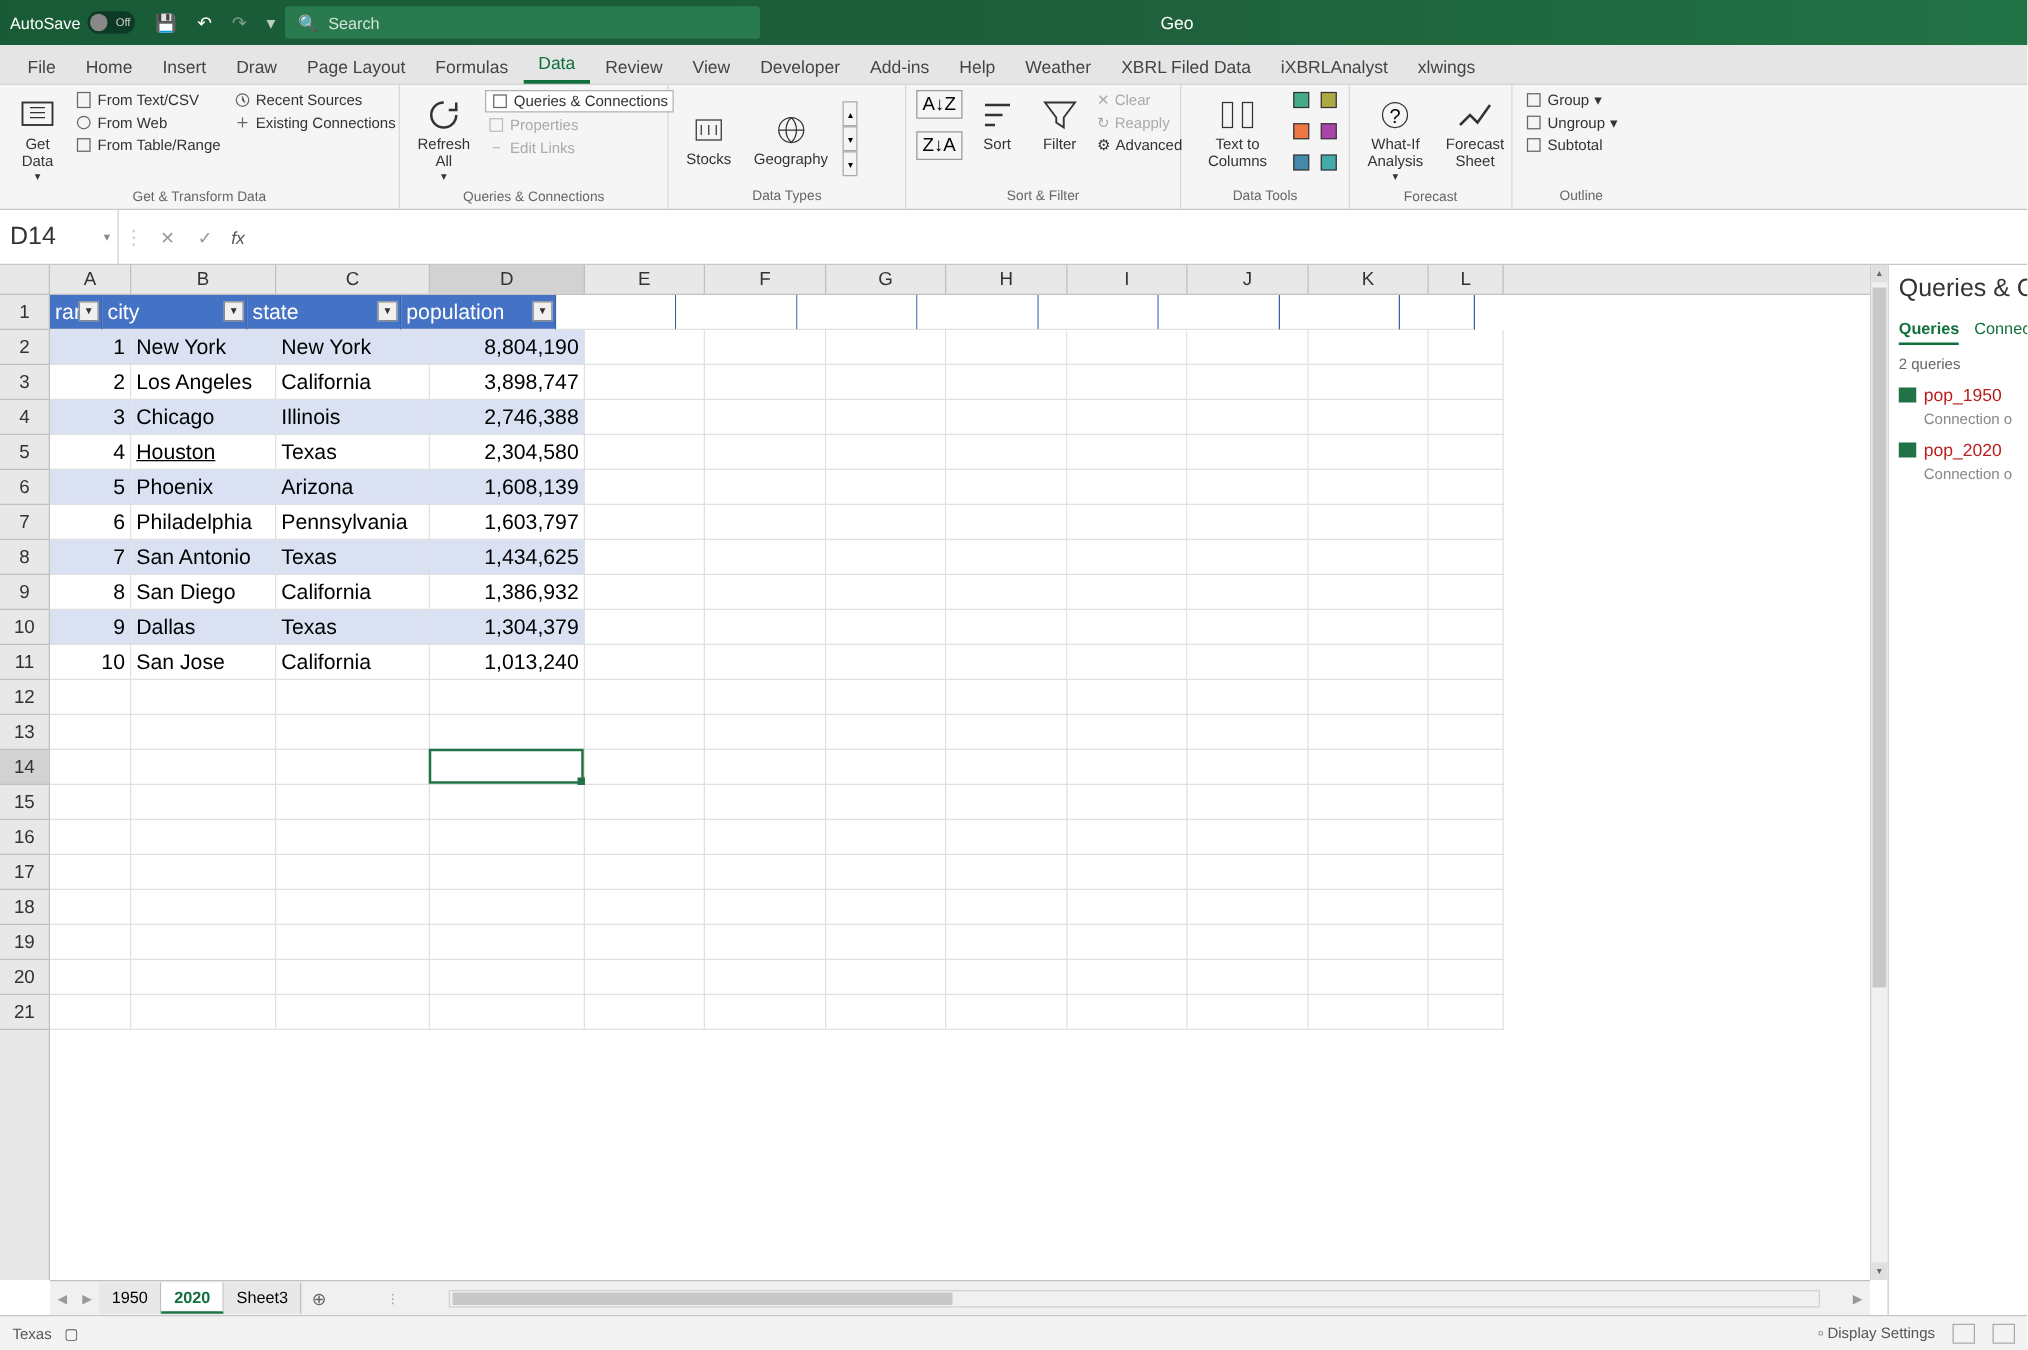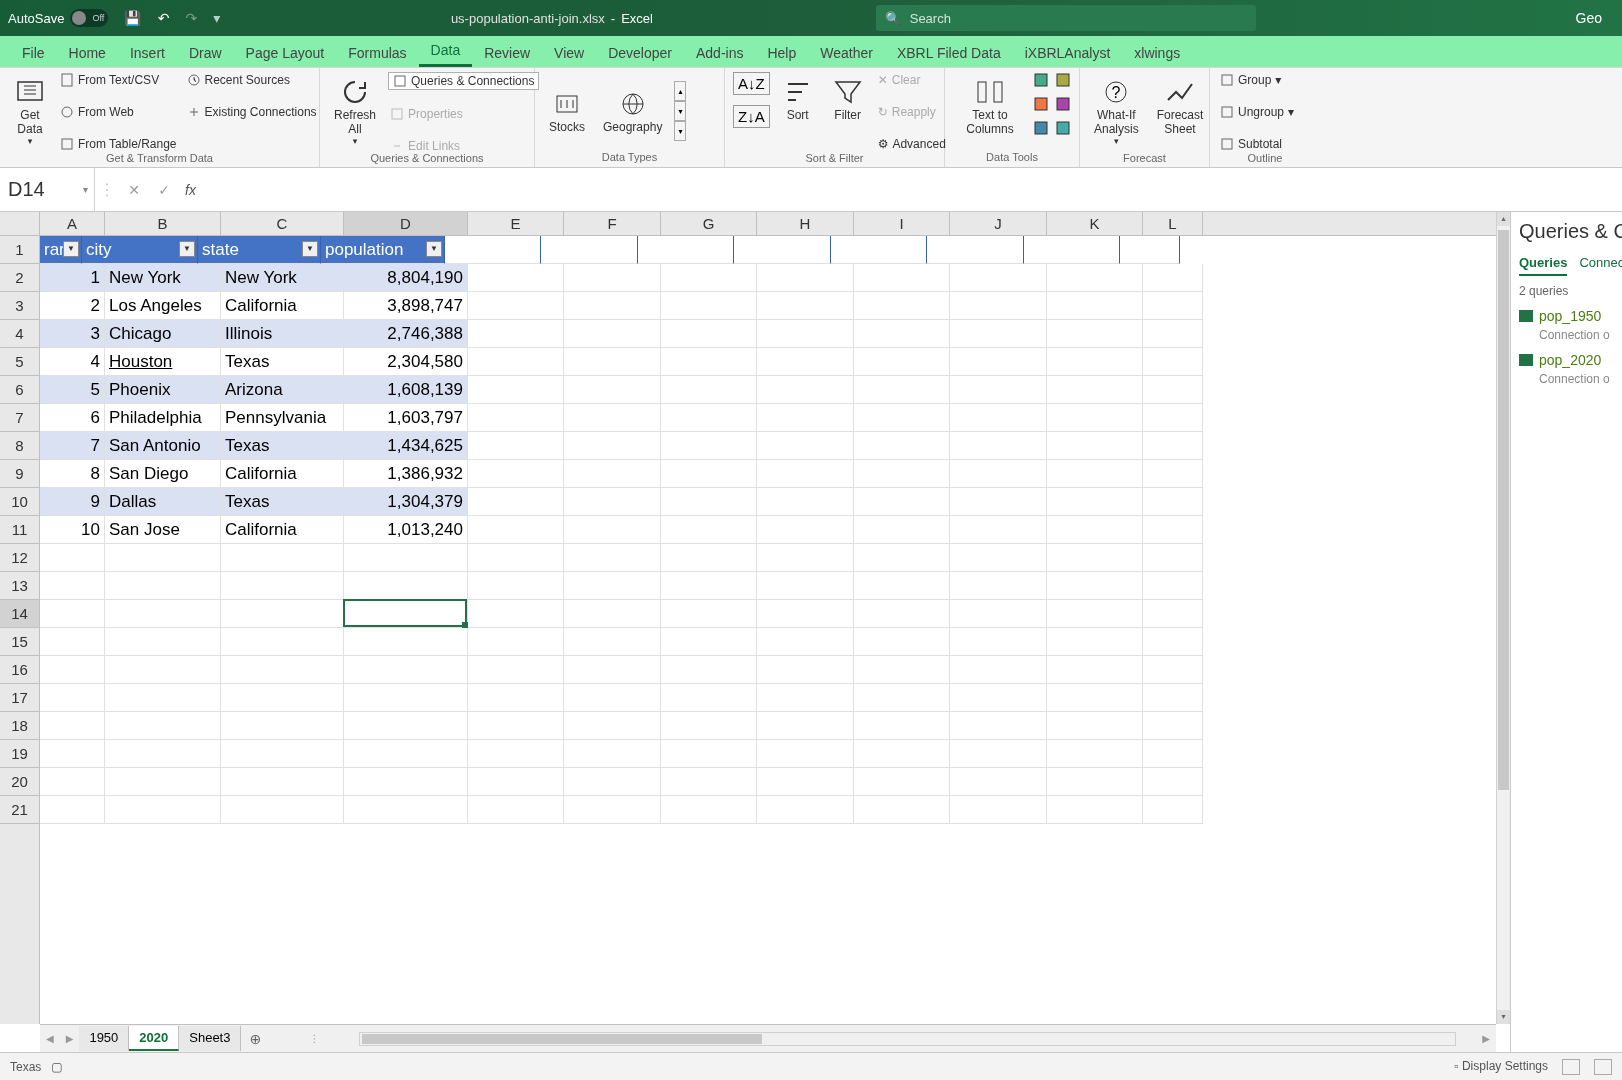--- a/index.html
+++ b/index.html
@@ -12,32 +12,32 @@
 .autosave-toggle::before { content: ''; width: 14px; height: 14px; background: #888; border-radius: 50%; position: absolute; left: 2px; }
 .autosave-off { font-size: 9px; color: #ccc; position: absolute; right: 4px; }
 .qat-icon { padding: 0 8px; cursor: pointer; font-size: 14px; }
 .title-center { flex: 1; text-align: center; display: flex; justify-content: center; align-items: center; gap: 6px; }
 .title-center .fname { color: #e0e0e0; }
 .title-center .app { color: #fff; }
 .search-box { width: 380px; height: 26px; background: #2a7a4f; border-radius: 3px; display: flex; align-items: center; padding: 0 10px; gap: 8px; color: #d0e5d9; font-size: 13px; }
 .title-right { padding: 0 20px; font-size: 14px; }
 
 
-.ribbon-tabs { height: 32px; display: flex; align-items: flex-end; padding-left: 10px; background: #86efac; border-bottom: 1px solid #d4d4d4; }
+.ribbon-tabs { height: 32px; display: flex; align-items: flex-end; padding-left: 10px; background: #e5e5e5; border-bottom: 1px solid #d4d4d4; }
 .rtab { padding: 6px 12px; font-size: 14px; color: #444; cursor: pointer; }
 .rtab.active { color: #0f703b; border-bottom: 3px solid #0f703b; font-weight: 400; }
 
 
 .ribbon { height: 100px; background: #f5f5f5; border-bottom: 1px solid #c8c8c8; display: flex; }
 .rgroup { border-right: 1px solid #d8d8d8; padding: 4px 8px; display: flex; flex-direction: column; justify-content: space-between; }
 .rgroup-label { font-size: 11px; color: #666; text-align: center; padding-top: 2px; }
 .rgroup-body { display: flex; gap: 6px; align-items: flex-start; height: 78px; }
 .big-btn { display: flex; flex-direction: column; align-items: center; justify-content: center; padding: 4px 6px; cursor: pointer; font-size: 12px; color: #333; text-align: center; }
 .big-btn svg { width: 32px; height: 32px; }
-.small-list { display: flex; flex-direction: column; gap: 16px; }
+.small-list { display: flex; flex-direction: column; gap: 2px; }
 .small-btn { display: flex; align-items: center; gap: 4px; font-size: 12px; color: #333; padding: 1px 2px; cursor: pointer; white-space: nowrap; }
 .small-btn.disabled { color: #aaa; }
 .small-btn.highlighted { background: #fff; border: 1px solid #b0b0b0; padding: 1px 4px; }
 .small-btn svg { width: 14px; height: 14px; }
 
 
 .formula-bar { height: 44px; border-bottom: 1px solid #c8c8c8; display: flex; align-items: center; background: #fff; }
 .name-box { width: 95px; height: 100%; border-right: 1px solid #d0d0d0; display: flex; align-items: center; padding: 0 8px; font-size: 20px; color: #333; position: relative; }
 .name-box::after { content: '▾'; font-size: 10px; color: #888; position: absolute; right: 6px; }
 .fb-sep { width: 24px; text-align: center; color: #ccc; }
@@ -81,21 +81,21 @@
 .sheet-add { padding: 0 8px; font-size: 14px; color: #666; }
 .hscroll { flex: 1; margin: 0 20px 0 40px; height: 14px; background: #f0f0f0; border: 1px solid #d0d0d0; position: relative; }
 .hscroll-thumb { position: absolute; left: 2px; top: 1px; bottom: 1px; width: 400px; background: #c8c8c8; }
 
 
 .qp-title { font-size: 20px; color: #333; margin-bottom: 12px; white-space: nowrap; }
 .qp-tabs { display: flex; gap: 12px; font-size: 13px; margin-bottom: 8px; }
 .qp-tab { padding-bottom: 4px; cursor: pointer; color: #0f703b; }
 .qp-tab.active { border-bottom: 2px solid #0f703b; font-weight: 600; }
 .qp-count { font-size: 12px; color: #666; margin-bottom: 10px; }
-.query-item { display: flex; align-items: center; gap: 6px; margin-bottom: 4px; font-size: 14px; color: #4d7c0f; }
+.query-item { display: flex; align-items: center; gap: 6px; margin-bottom: 4px; font-size: 14px; color: #b91c1c; }
 .query-sub { font-size: 12px; color: #888; margin-left: 20px; margin-bottom: 10px; white-space: nowrap; }
 .query-icon { width: 14px; height: 12px; background: #217346; display: inline-block; }
 
 
 .status-bar { position: absolute; bottom: 0; left: 0; right: 0; height: 28px; background: #f3f3f3; border-top: 1px solid #c8c8c8; display: flex; align-items: center; padding: 0 10px; font-size: 12px; color: #555; justify-content: space-between; }
 .status-right { display: flex; gap: 14px; align-items: flex-start; }
 .view-btn { width: 18px; height: 16px; border: 1px solid #aaa; }
 </style>
 </head>
 <body>
@@ -104,25 +104,20 @@
   <div class="autosave-group">
     <span>AutoSave</span>
     <div class="autosave-toggle">
       <span class="autosave-off">Off</span>
     </div>
   </div>
   <span class="qat-icon">💾</span>
   <span class="qat-icon">↶</span>
   <span class="qat-icon" style="opacity:0.4">↷</span>
   <span class="qat-icon" style="opacity:0.7">▾</span>
-  <div class="title-center">
-    <span class="fname">us-population-anti-join.xlsx</span>
-    <span>-</span>
-    <span class="app">Excel</span>
-  </div>
   <div class="search-box">
     <span>🔍</span>
     <span>Search</span>
   </div>
   <div style="width:300px"></div>
   <span class="title-right">Geo</span>
 </div>
 
 <div class="ribbon-tabs" id="ribbon-tabs">
     <div class="rtab">File</div>

